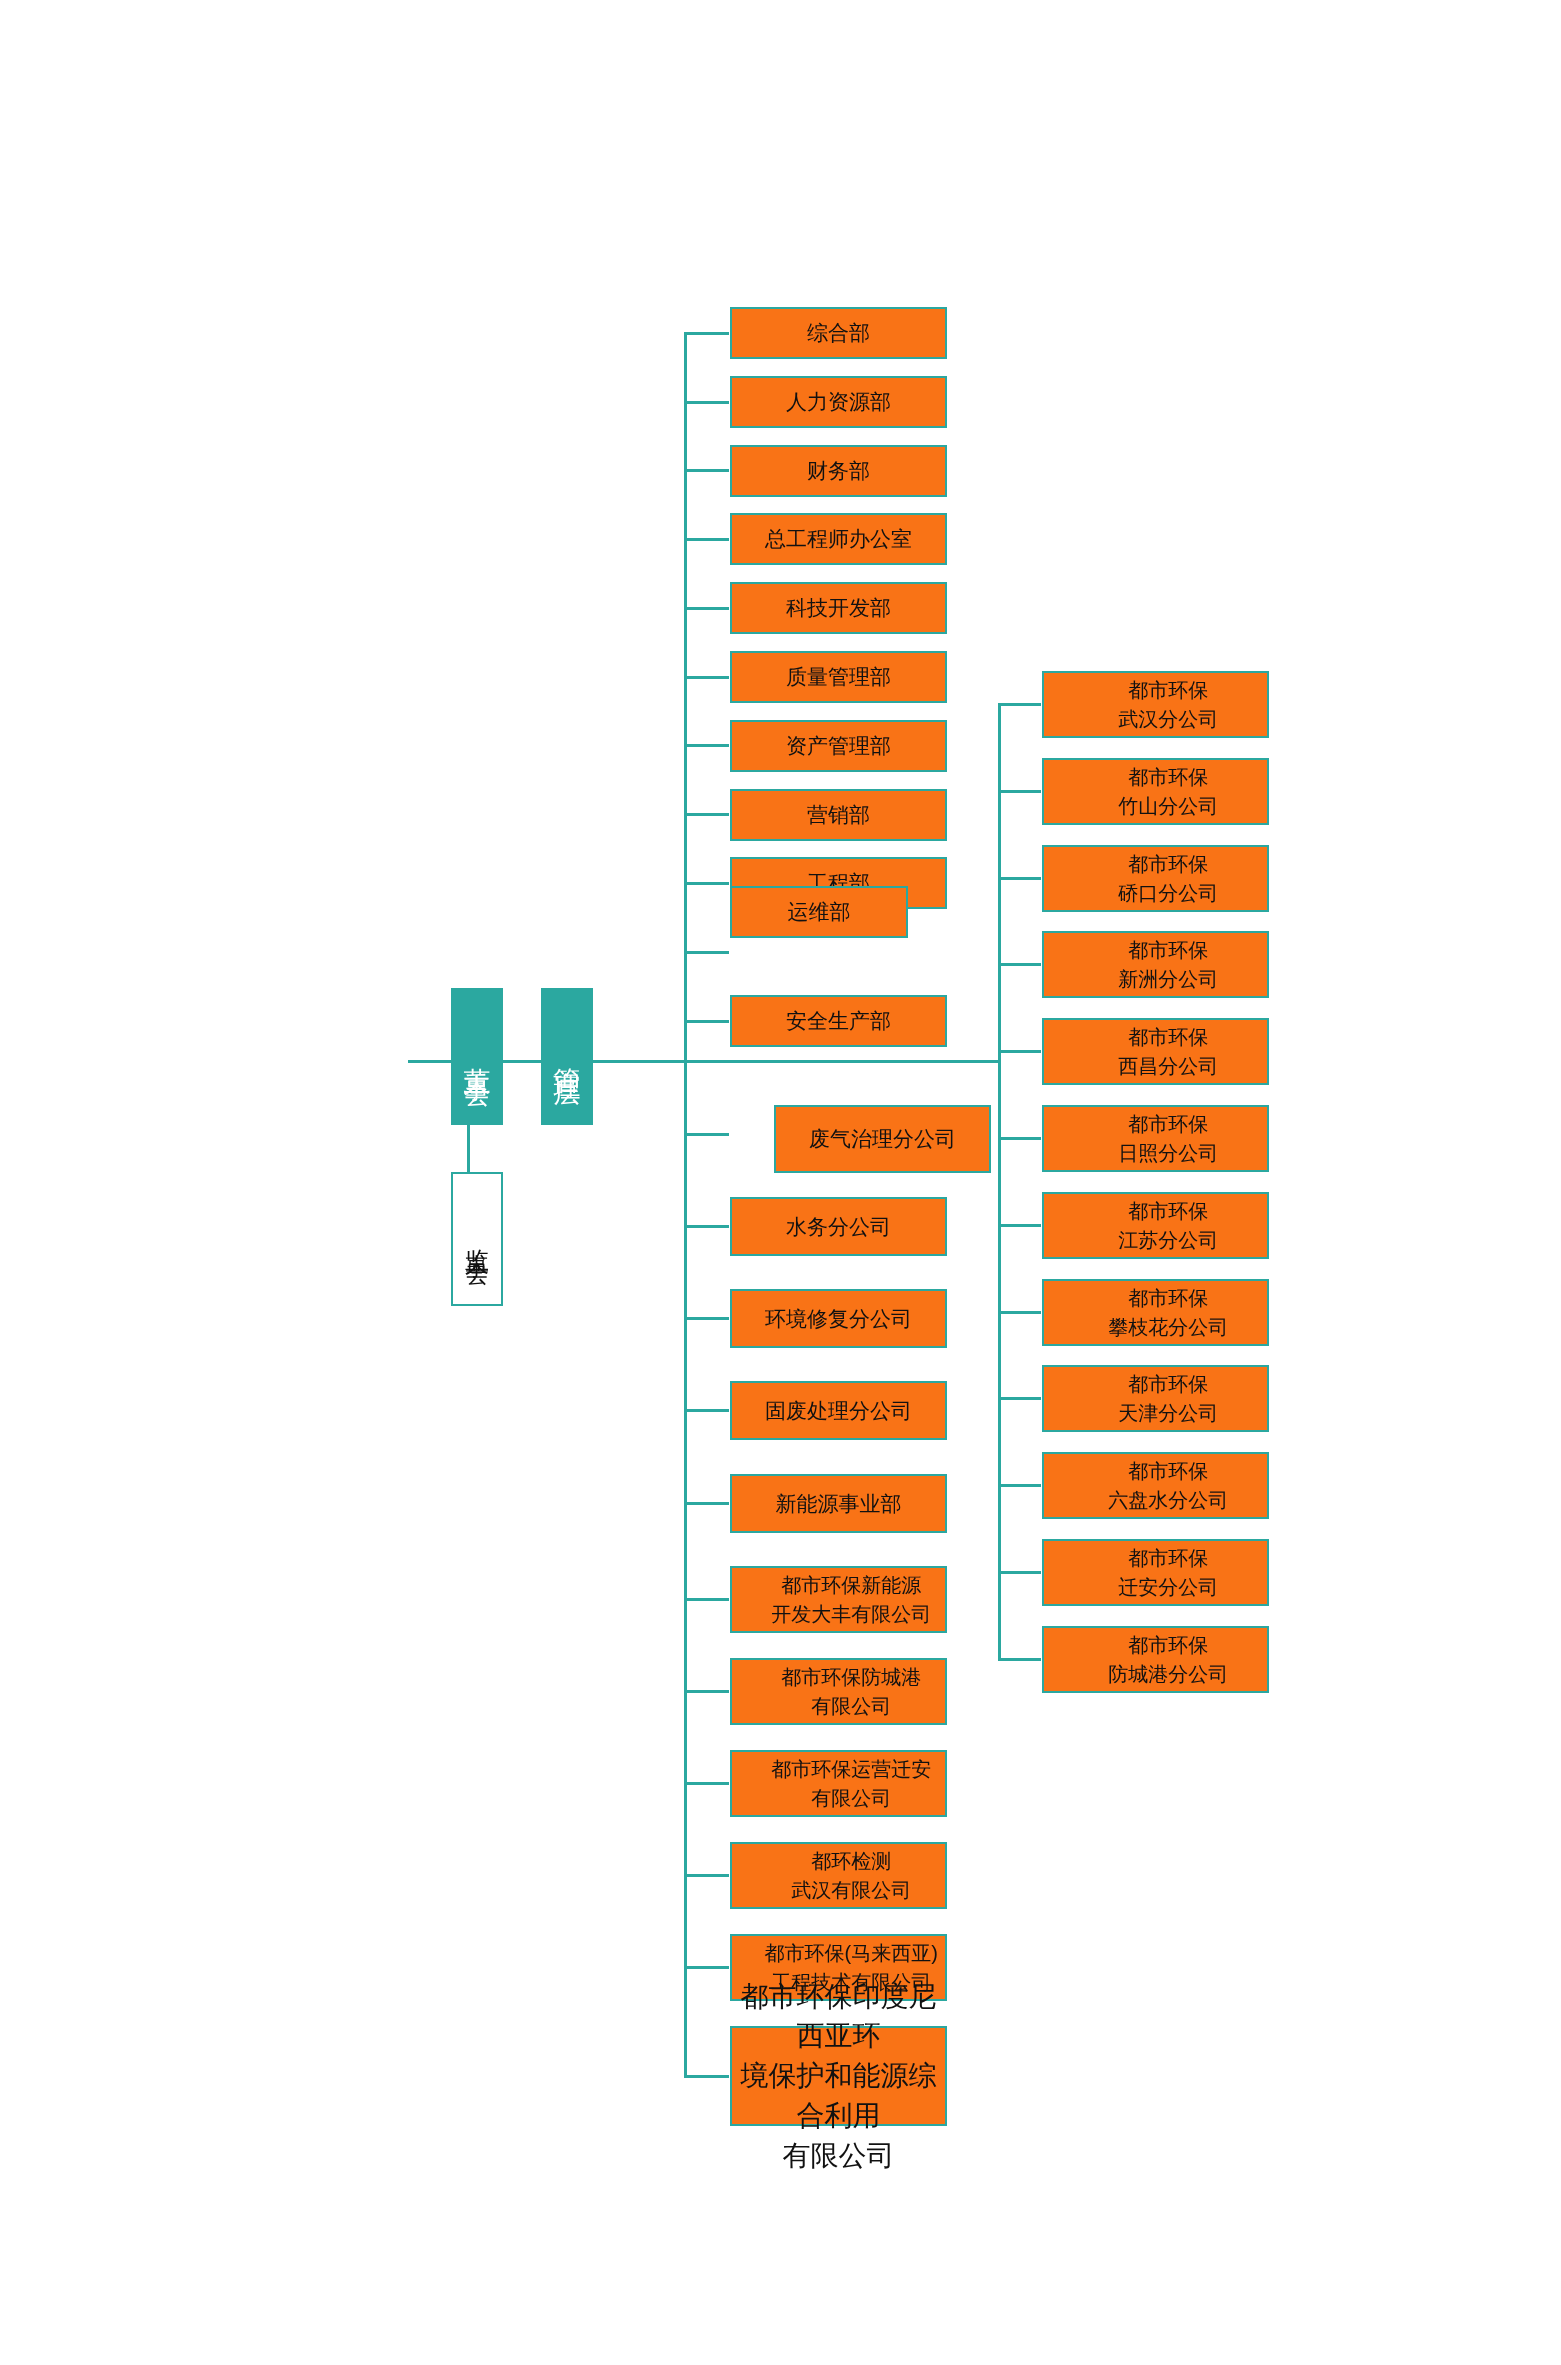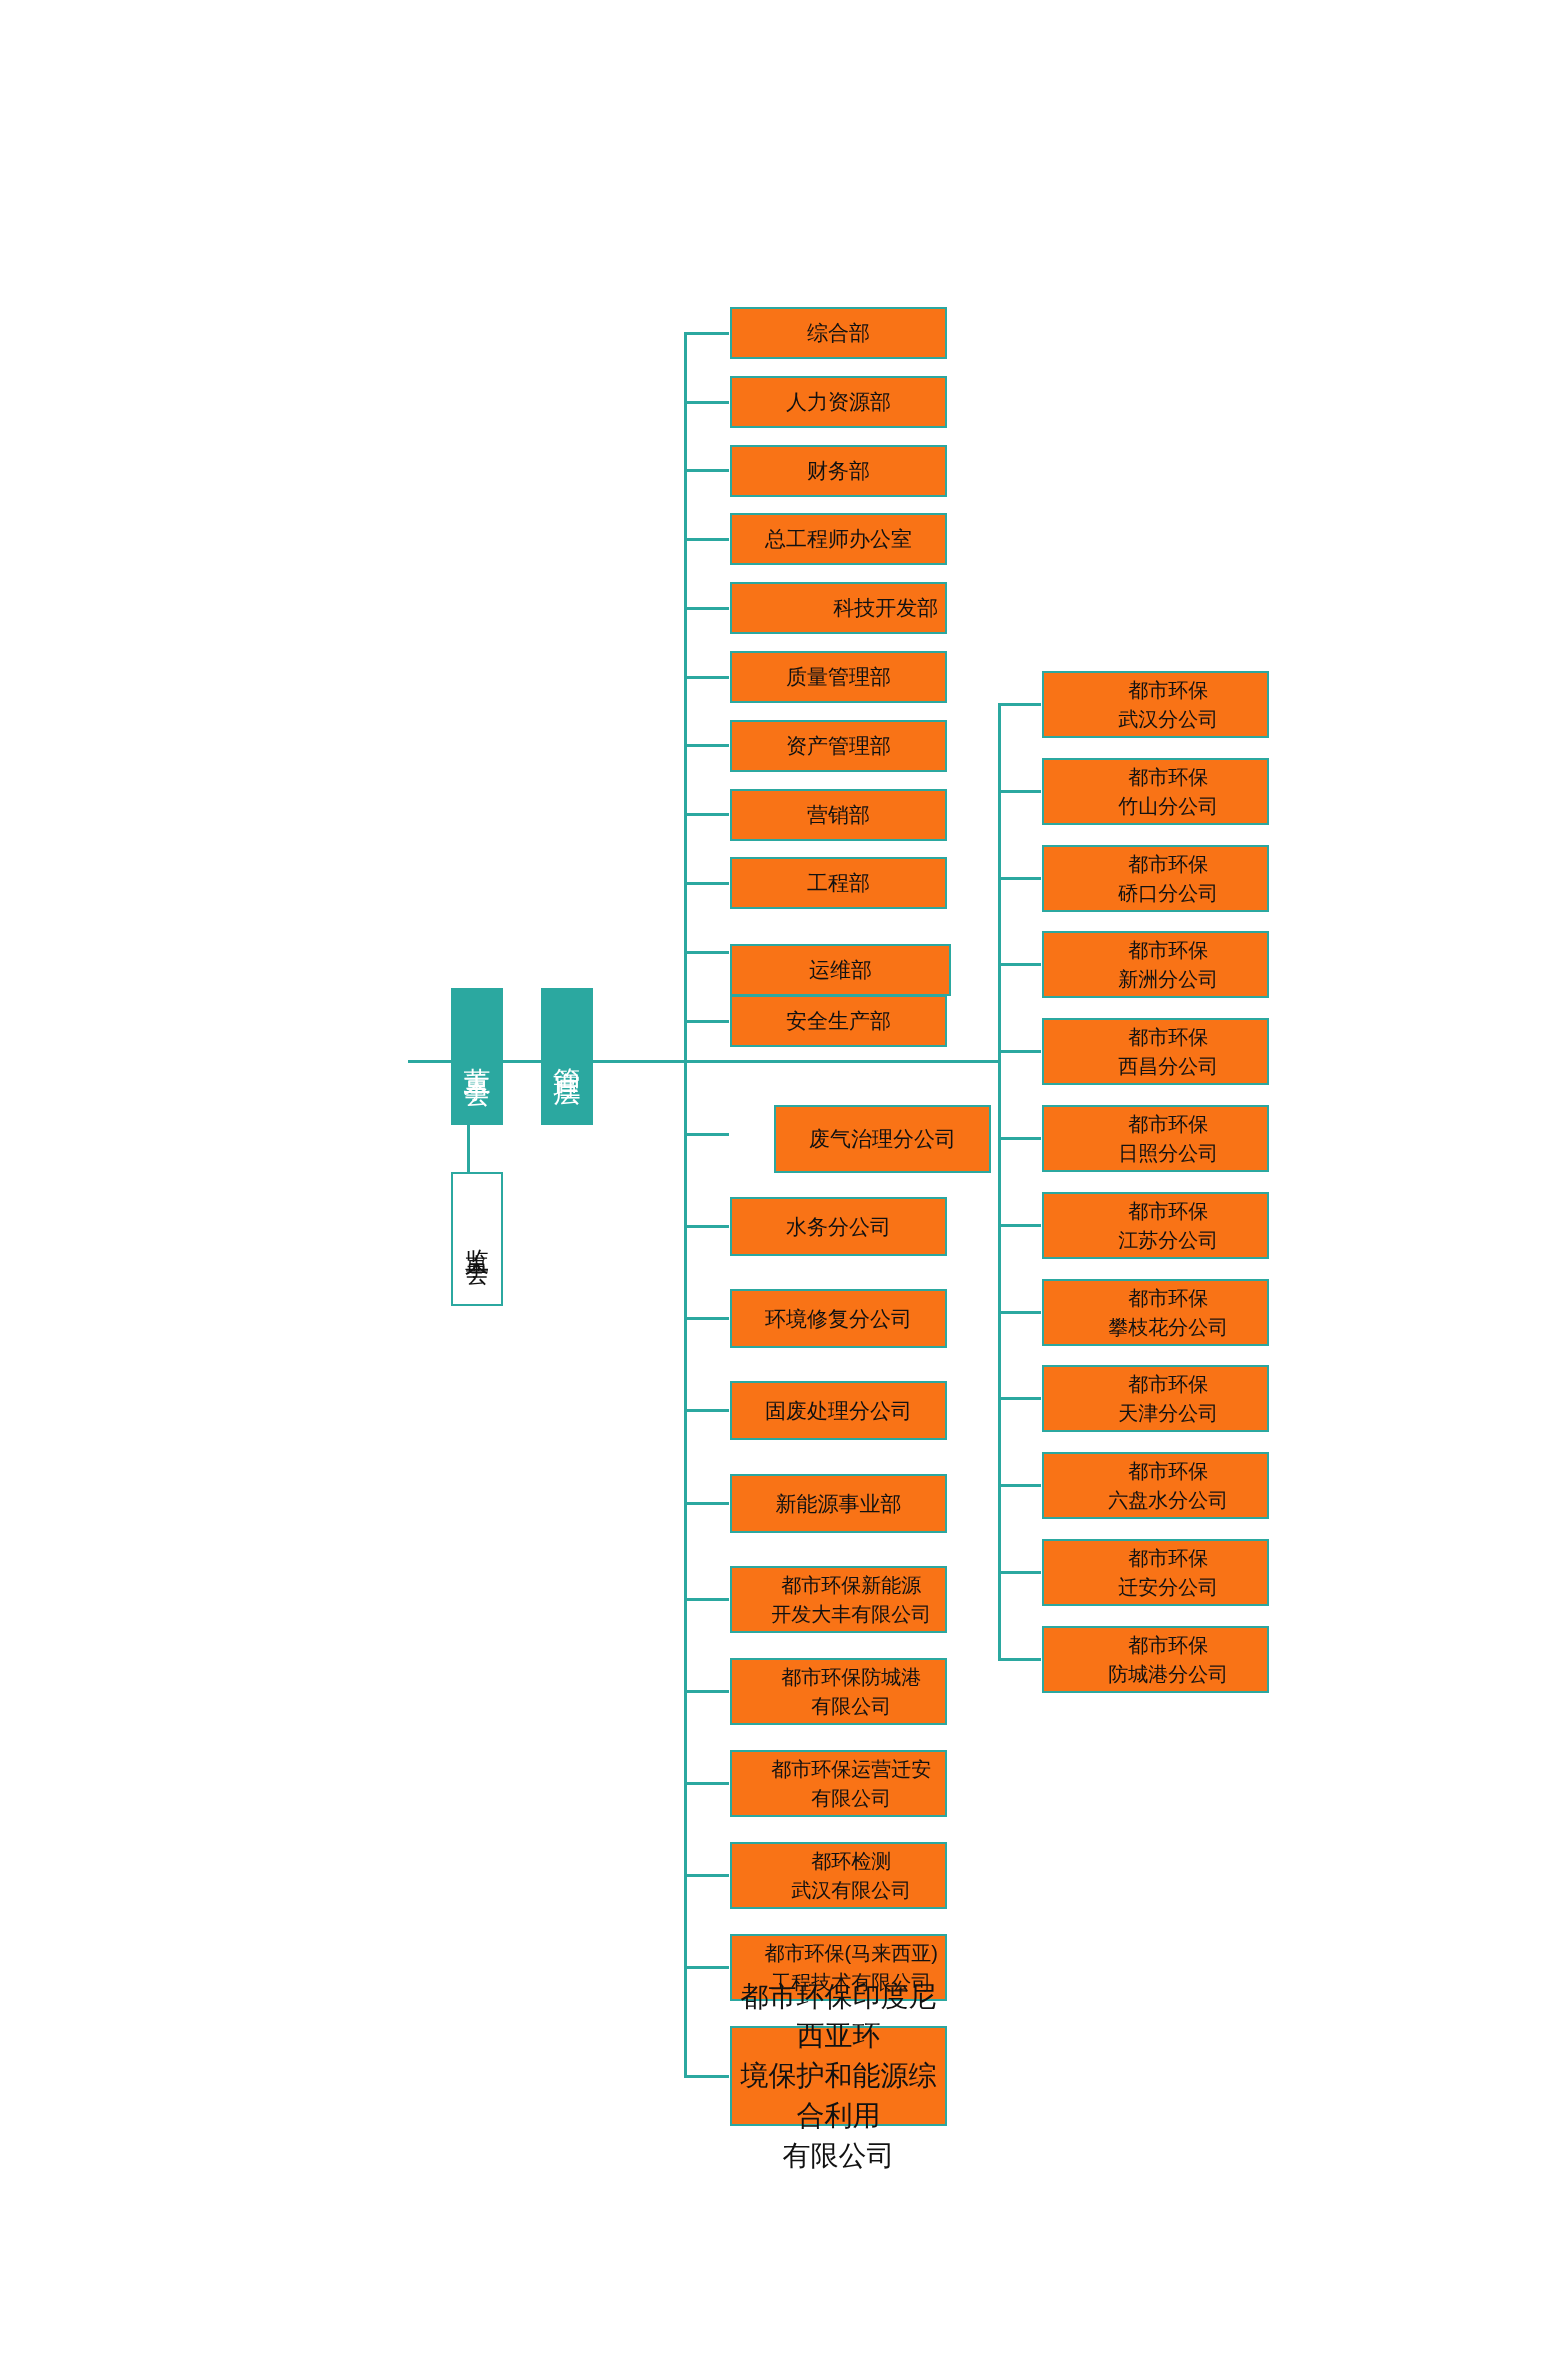--- a/index.html
+++ b/index.html
@@ -132,26 +132,26 @@
 
   <div class="root-box root-outline" style="left:451px; top:1172px; width:52px; height:134px;">
     <span>监事会</span>
   </div>
 
   <div id="dept-col">
       <div class="node" style="left: 730px; top: 307px; width: 217px; height: 52px;"><span>综合部</span></div>
       <div class="node" style="left: 730px; top: 376px; width: 217px; height: 52px;"><span>人力资源部</span></div>
       <div class="node" style="left: 730px; top: 445px; width: 217px; height: 52px;"><span>财务部</span></div>
       <div class="node" style="left: 730px; top: 513px; width: 217px; height: 52px;"><span>总工程师办公室</span></div>
-      <div class="node" style="left: 730px; top: 582px; width: 217px; height: 52px; justify-content: flex-end;"><span>科技开发部</span></div>
+      <div class="node" style="left: 730px; top: 582px; width: 217px; height: 52px;"><span>科技开发部</span></div>
       <div class="node" style="left: 730px; top: 651px; width: 217px; height: 52px;"><span>质量管理部</span></div>
       <div class="node" style="left: 730px; top: 720px; width: 217px; height: 52px;"><span>资产管理部</span></div>
       <div class="node" style="left: 730px; top: 789px; width: 217px; height: 52px;"><span>营销部</span></div>
       <div class="node" style="left: 730px; top: 857px; width: 217px; height: 52px;"><span>工程部</span></div>
-      <div class="node" style="left: 730px; top: 944px; width: 221px; height: 52px; text-align: right;"><span>运维部</span></div>
+      <div class="node" style="left: 730px; top: 886px; width: 178px; height: 52px; text-align: right;"><span>运维部</span></div>
       <div class="node" style="left: 730px; top: 995px; width: 217px; height: 52px;"><span>安全生产部</span></div>
     </div>
 
   <div id="unit-col">
       <div class="node" style="left: 730px; top: 1105px; width: 217px; height: 68px; margin-left: 44px;"><span>废气治理分公司</span></div>
       <div class="node" style="left: 730px; top: 1197px; width: 217px; height: 59px;"><span>水务分公司</span></div>
       <div class="node" style="left: 730px; top: 1289px; width: 217px; height: 59px;"><span>环境修复分公司</span></div>
       <div class="node" style="left: 730px; top: 1381px; width: 217px; height: 59px;"><span>固废处理分公司</span></div>
       <div class="node" style="left: 730px; top: 1474px; width: 217px; height: 59px;"><span>新能源事业部</span></div>
       <div class="node two-line" style="left: 730px; top: 1566px; width: 217px; height: 67px;"><span>都市环保新能源

